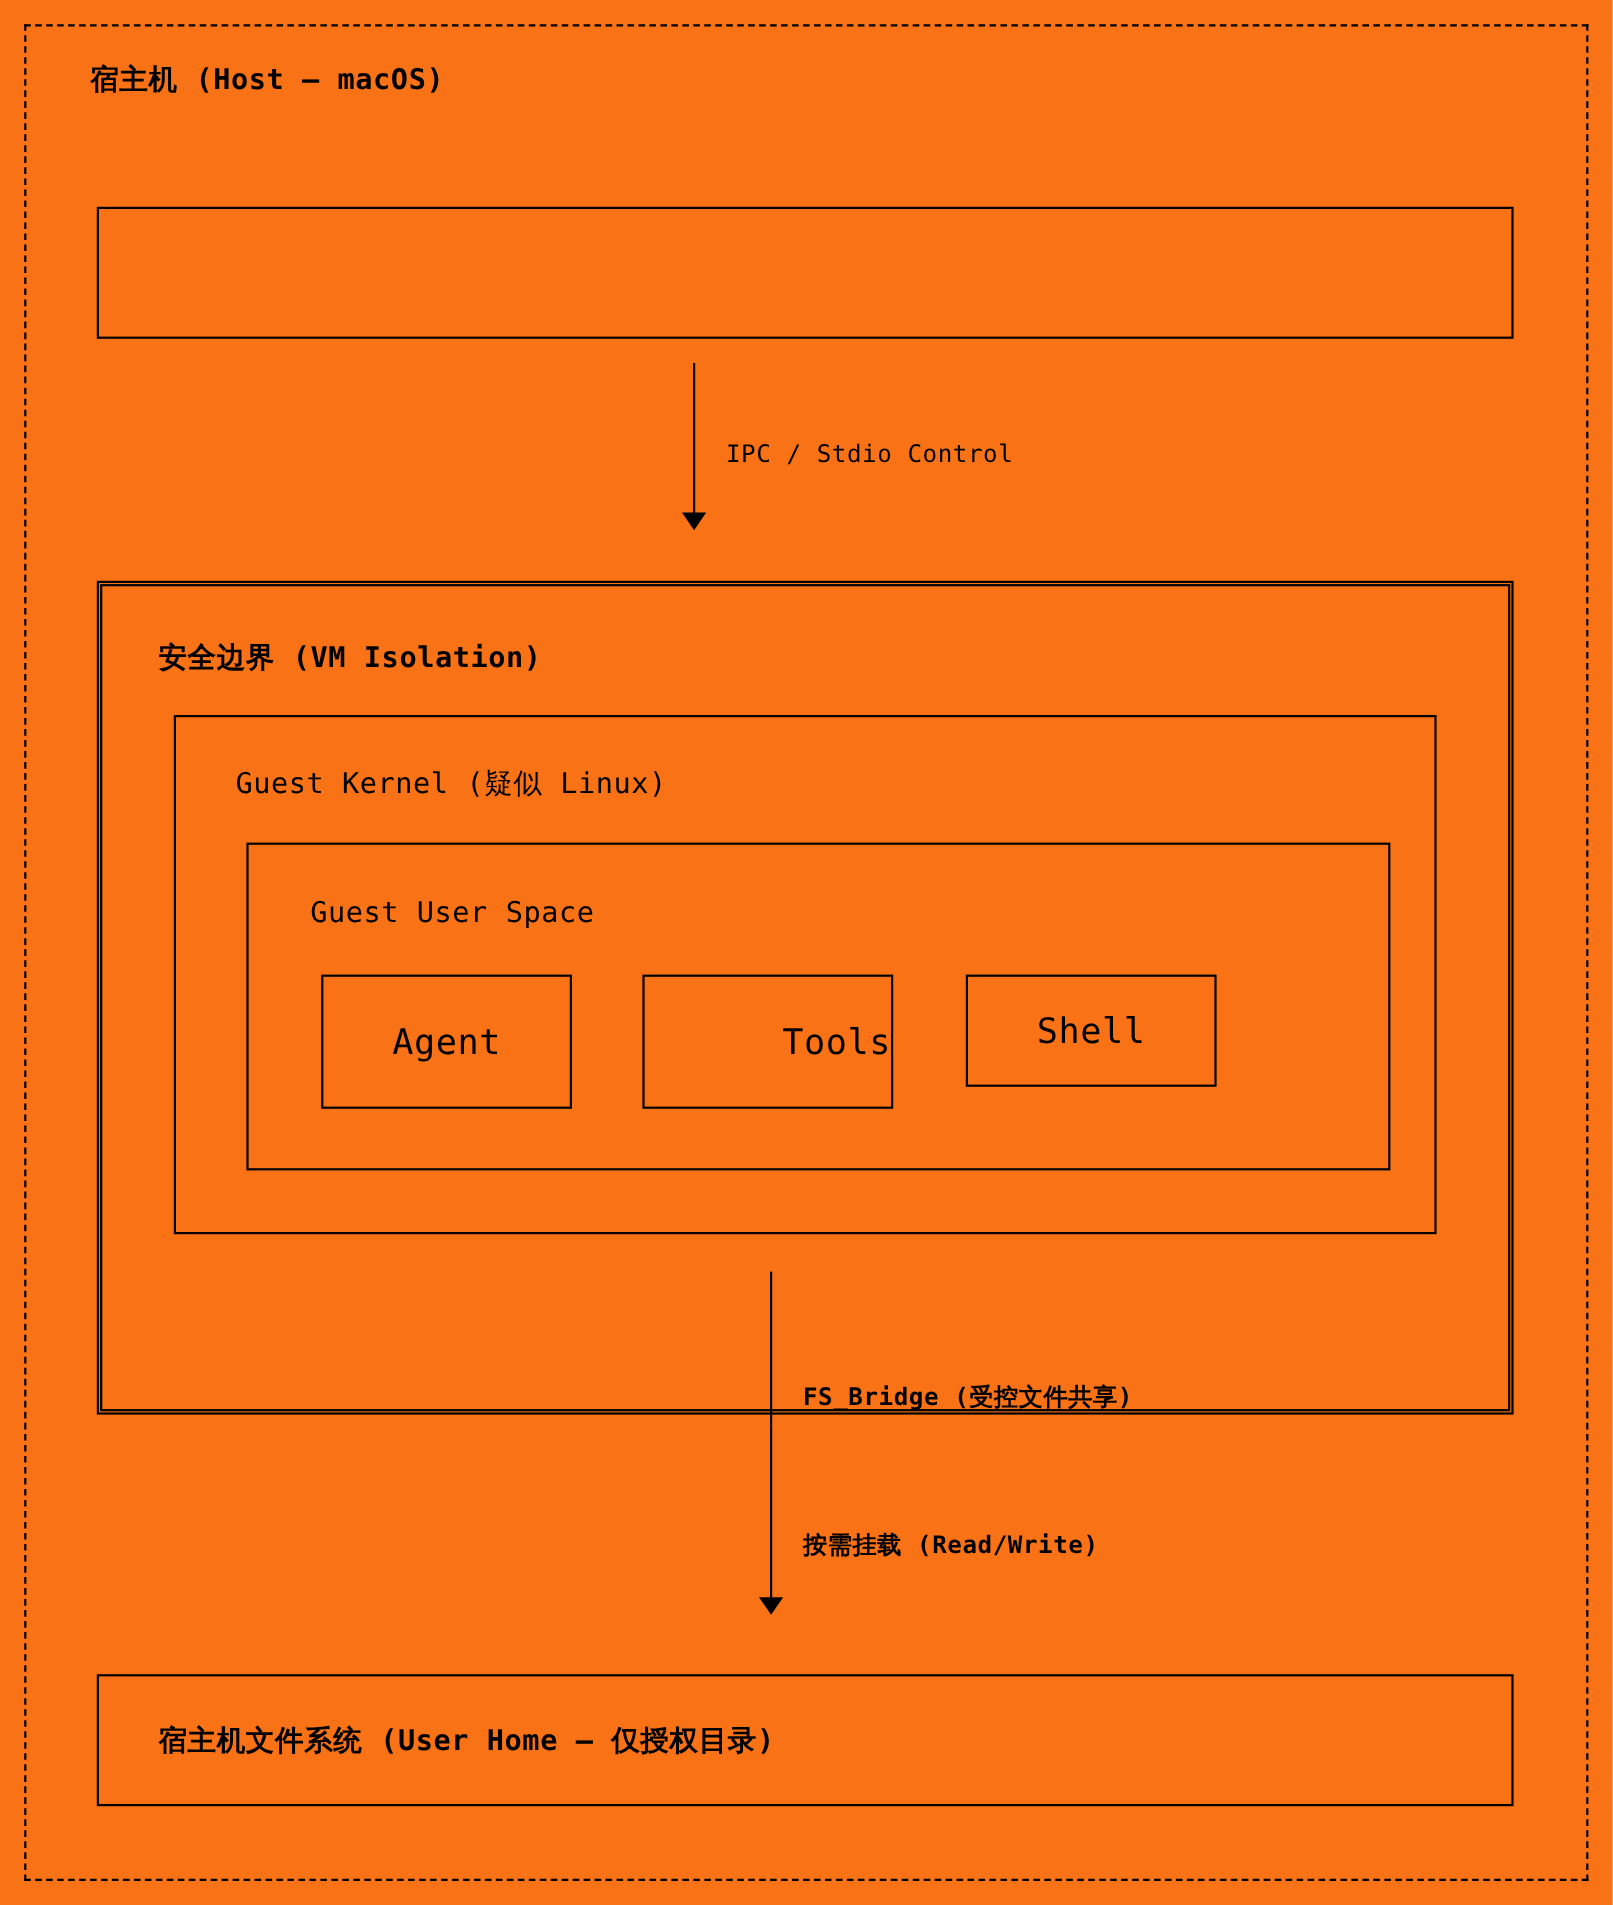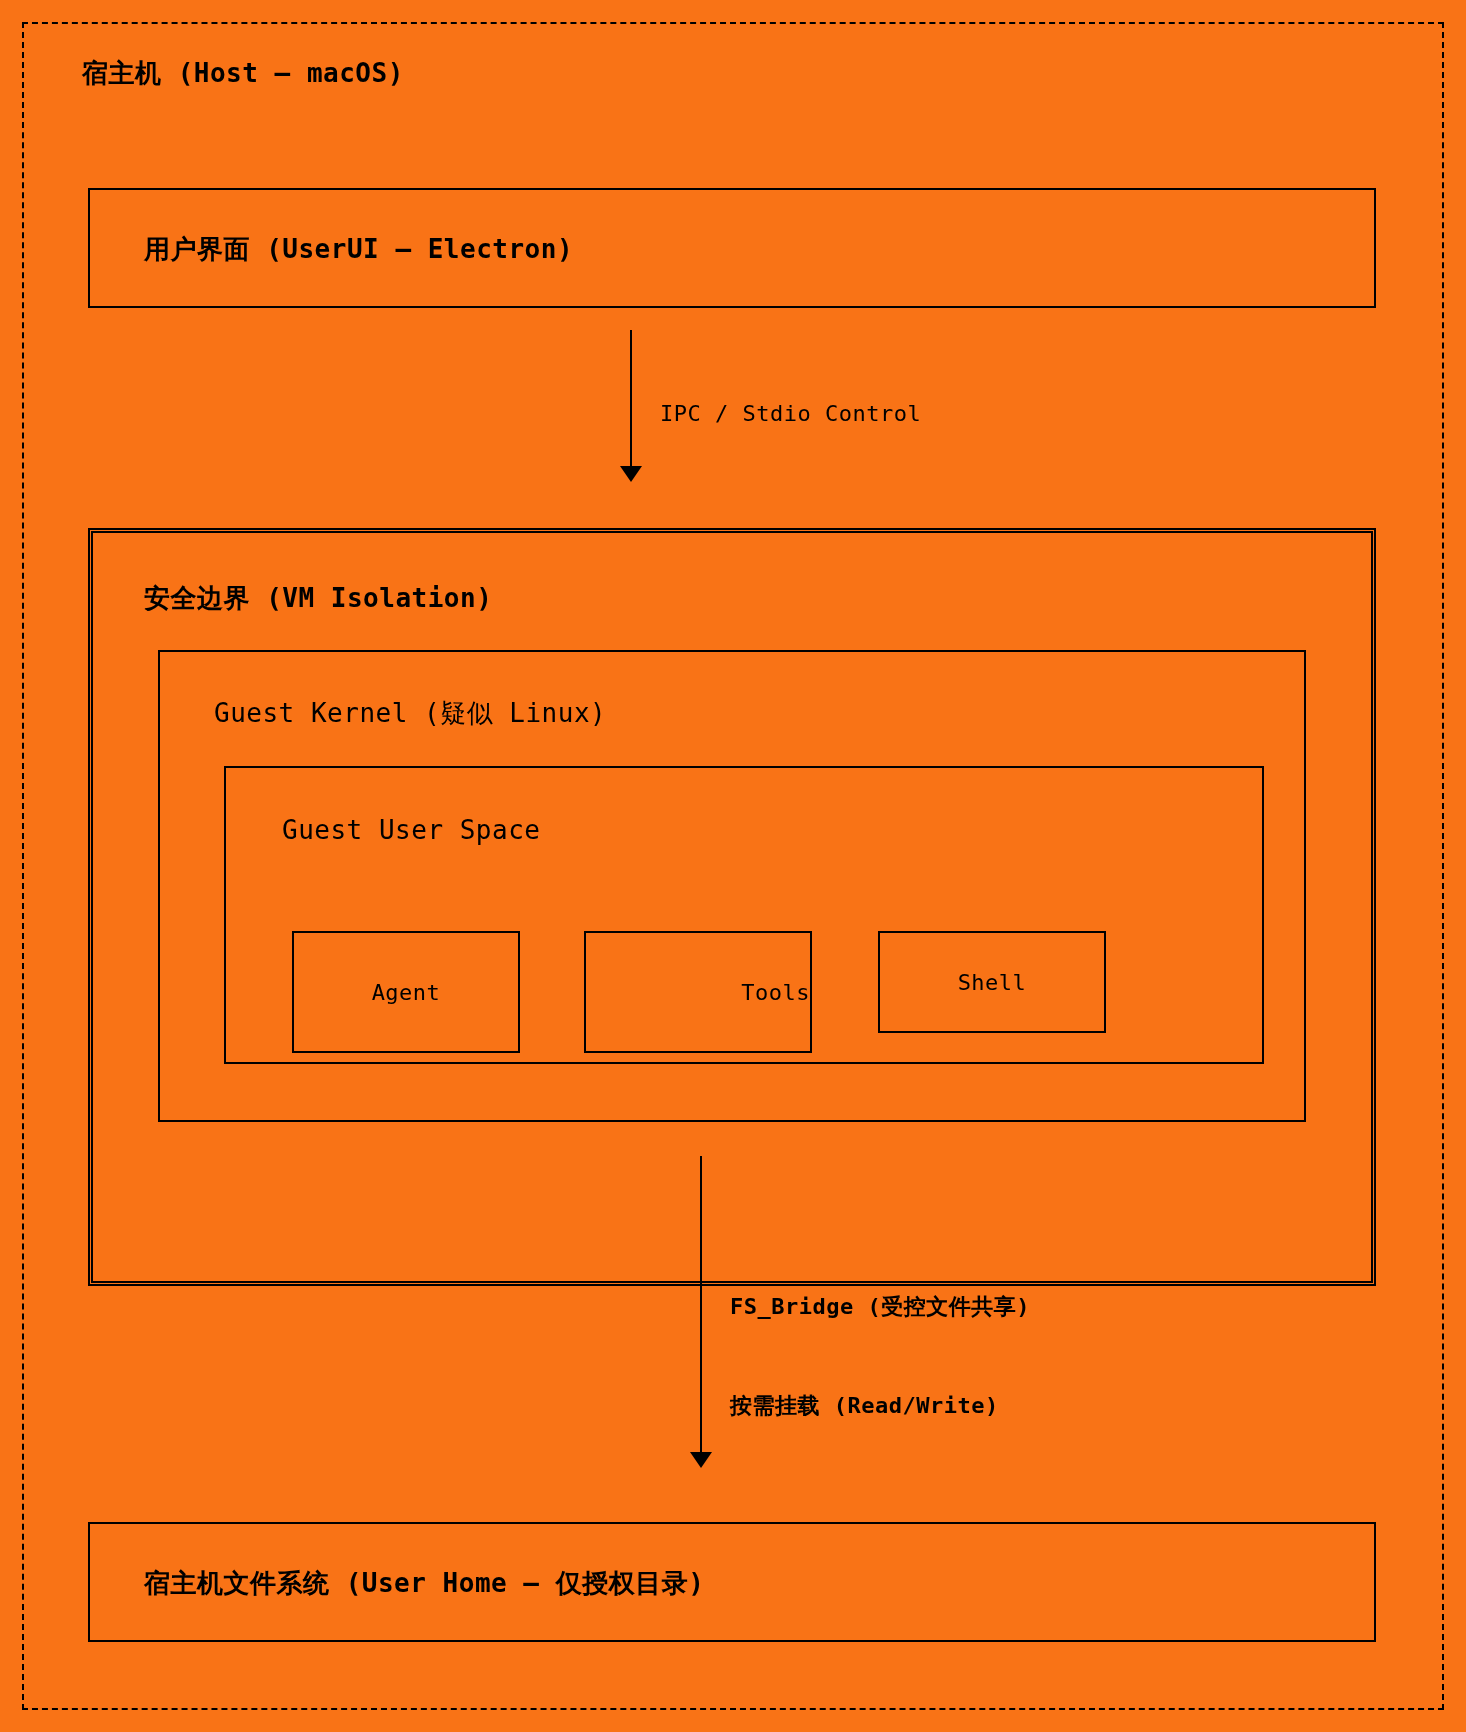--- a/index.html
+++ b/index.html
@@ -53,24 +53,23 @@
   }
 
   
   .leaf {
     position: absolute;
     box-sizing: border-box;
     border: 2px solid #000;
     display: flex;
     align-items: center;
     justify-content: center;
-    font-size: 22px;
+    font-size: 32px;
     letter-spacing: 0.5px;
     background: transparent;
-    margin-top: 45px;
   }
 
   
   .vline {
     position: absolute;
     width: 0;
     border-left: 2px solid #000;
   }
   .arrowhead {
     position: absolute;
@@ -93,21 +92,20 @@
 </style>
 </head>
 <body>
 
 <div class="canvas">
 
   <div class="box dashed" style="left:22px; top:22px; width:1422px; height:1688px;"></div>
   <div class="box-title" style="left:82px; top:60px;">宿主机 (Host — macOS)</div>
 
   <div class="box" style="left:88px; top:188px; width:1288px; height:120px;"></div>
-  <div class="box-title" style="left:144px; top:236px;">用户界面 (UserUI — Electron)</div>
 
   <div class="vline" style="left:630px; top:330px; height:140px;"></div>
   <div class="arrowhead" style="left:620px; top:466px;"></div>
   <div class="conn-label" style="left:660px; top:403px;">IPC / Stdio Control</div>
 
   <div class="box double" style="left:88px; top:528px; width:1288px; height:758px;"></div>
   <div class="box-title" style="left:144px; top:585px;">安全边界 (VM Isolation)</div>
 
   <div class="box" style="left:158px; top:650px; width:1148px; height:472px;"></div>
   <div class="box-title mono-normal" style="left:214px; top:700px;">Guest Kernel (疑似 Linux)</div>
@@ -119,21 +117,21 @@
     <span>Agent</span>
   </div>
   <div class="leaf" style="left:584px; top:886px; width:228px; height:122px;justify-content:flex-end;">
     <span>Tools</span>
   </div>
   <div class="leaf" style="left:878px; top:886px; width:228px; height:102px;">
     <span>Shell</span>
   </div>
 
   <div class="vline" style="left:700px; top:1156px; height:140px;"></div>
-  <div class="conn-label bold" style="left:730px; top:1296px;text-align:center;">FS_Bridge (受控文件共享)</div>
+  <div class="conn-label bold" style="left:730px; top:1260px;text-align:center;">FS_Bridge (受控文件共享)</div>
 
   <div class="vline" style="left:700px; top:1296px; height:160px;"></div>
   <div class="arrowhead" style="left:690px; top:1452px;"></div>
   <div class="conn-label bold" style="left:730px; top:1395px;">按需挂载 (Read/Write)</div>
 
   <div class="box" style="left:88px; top:1522px; width:1288px; height:120px;"></div>
   <div class="box-title" style="left:144px; top:1570px;">宿主机文件系统 (User Home — 仅授权目录)</div>
 
 </div>
 

